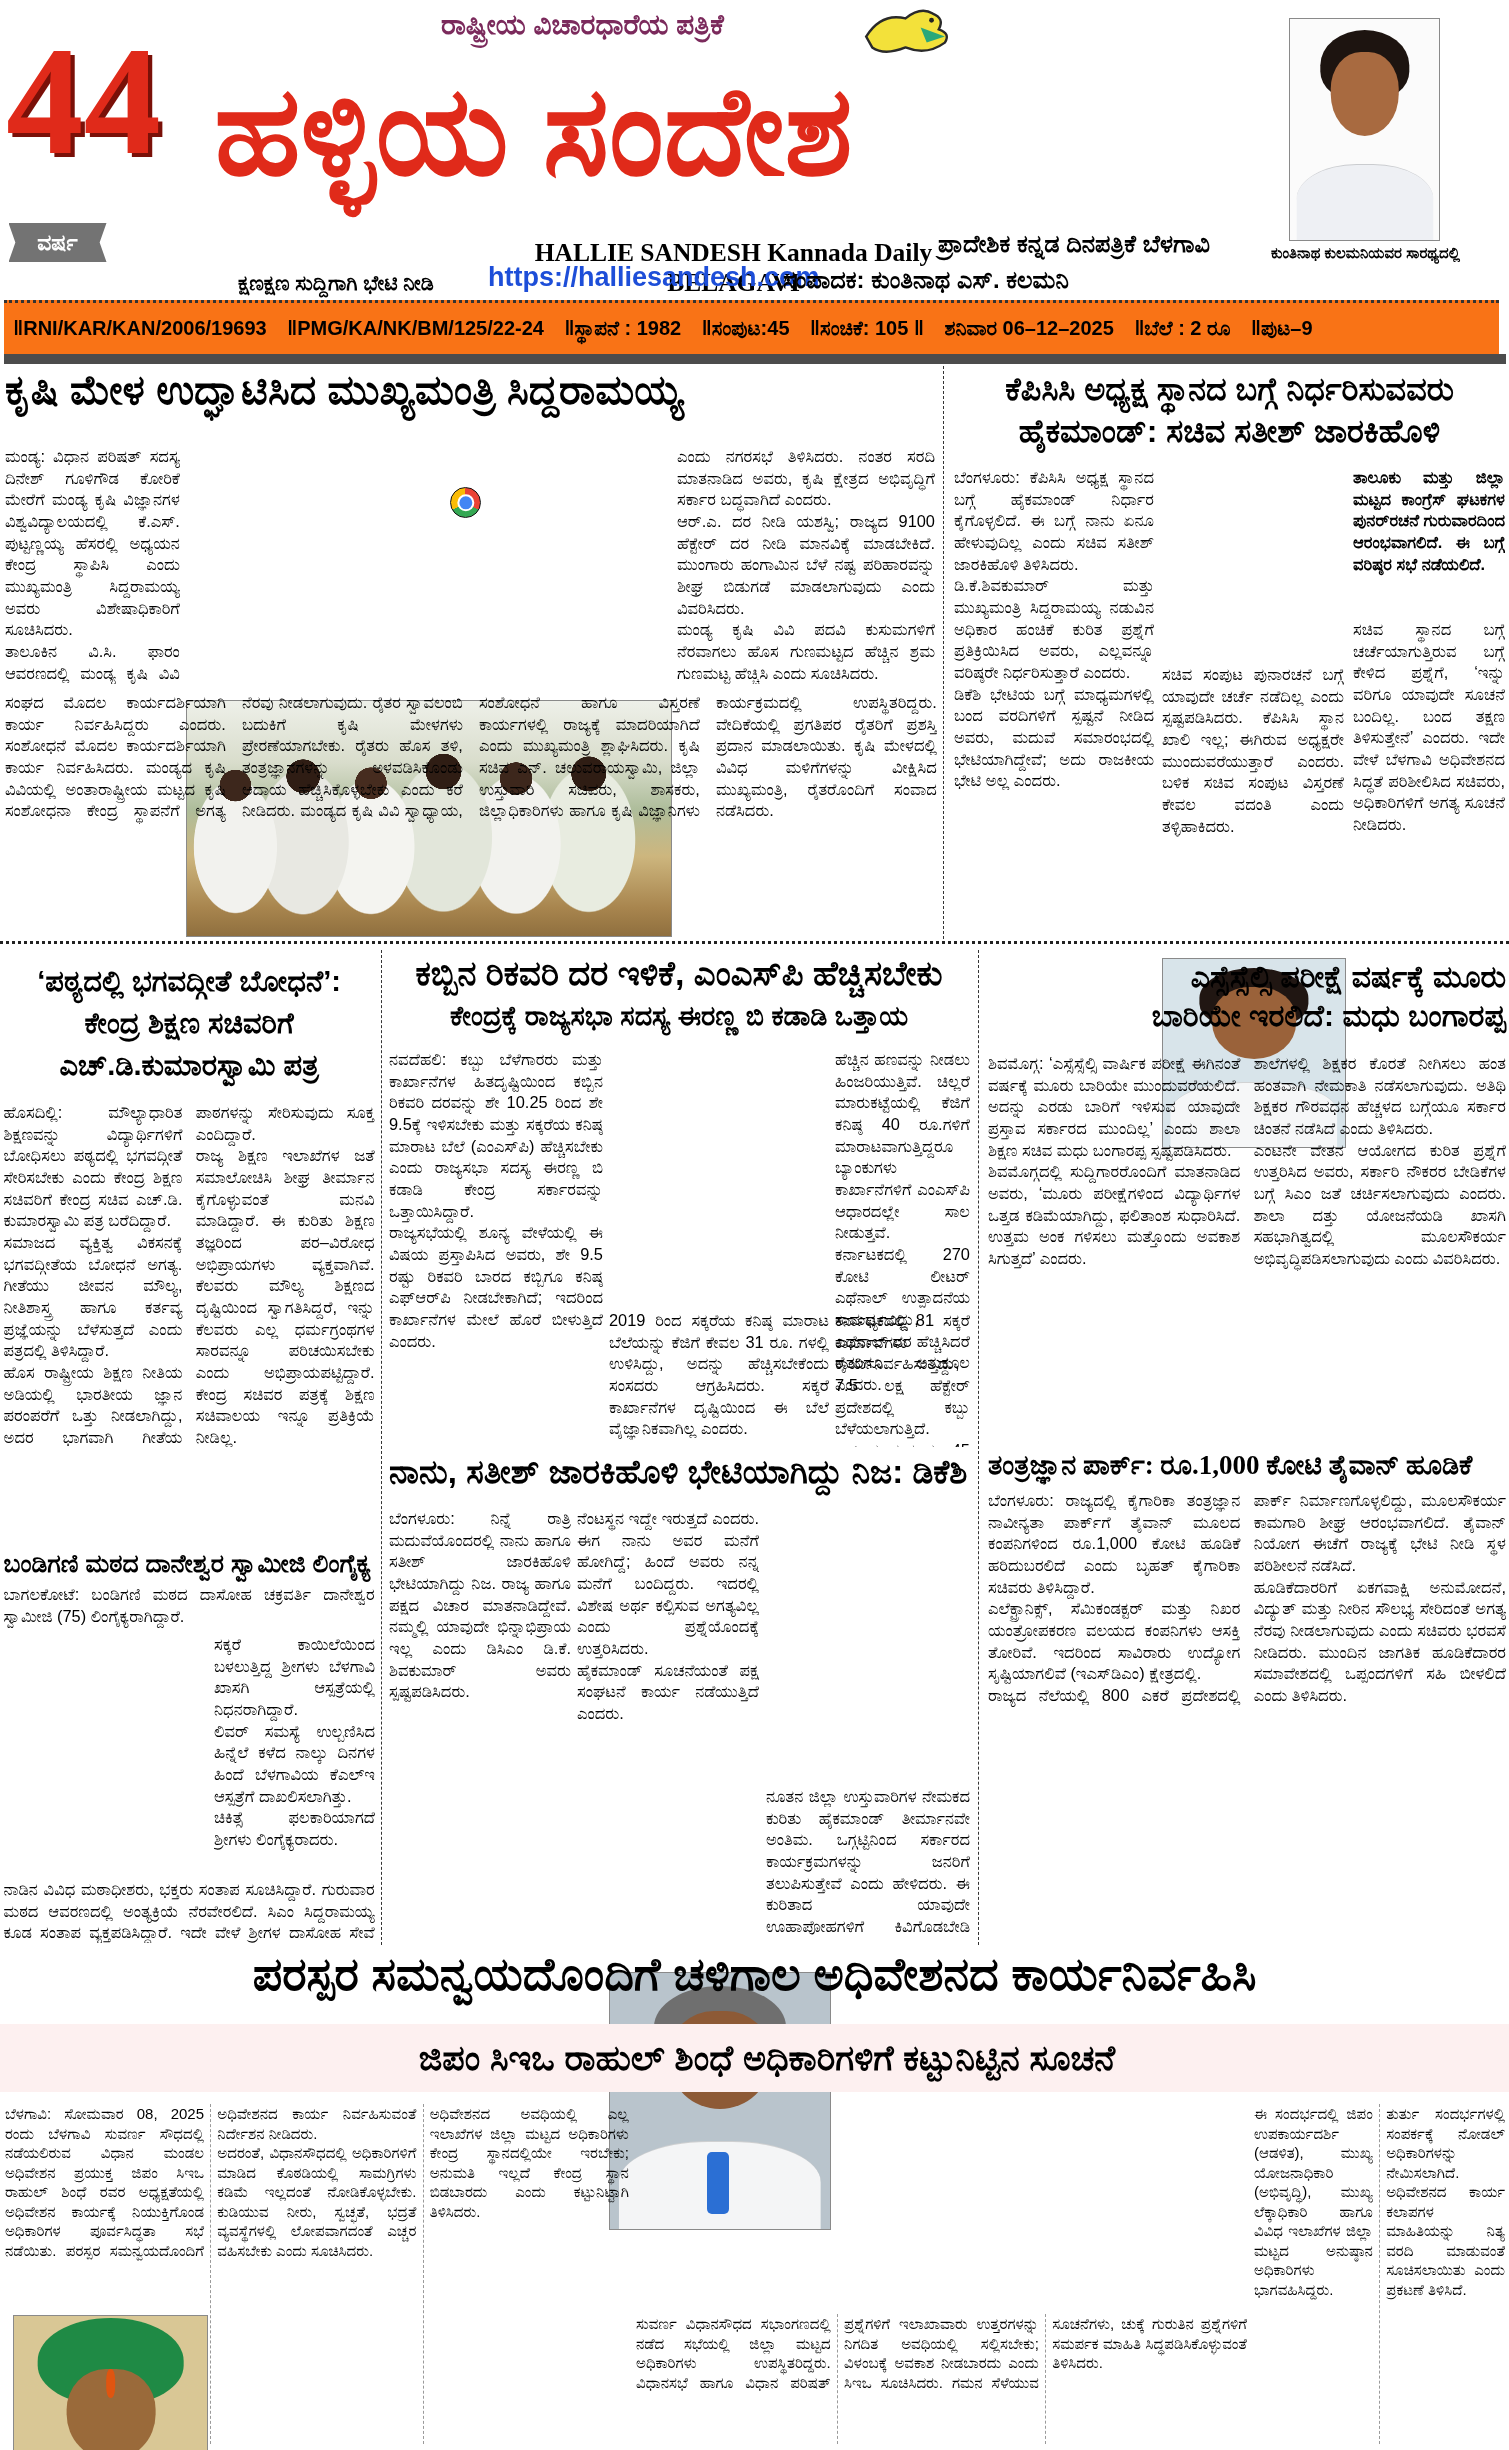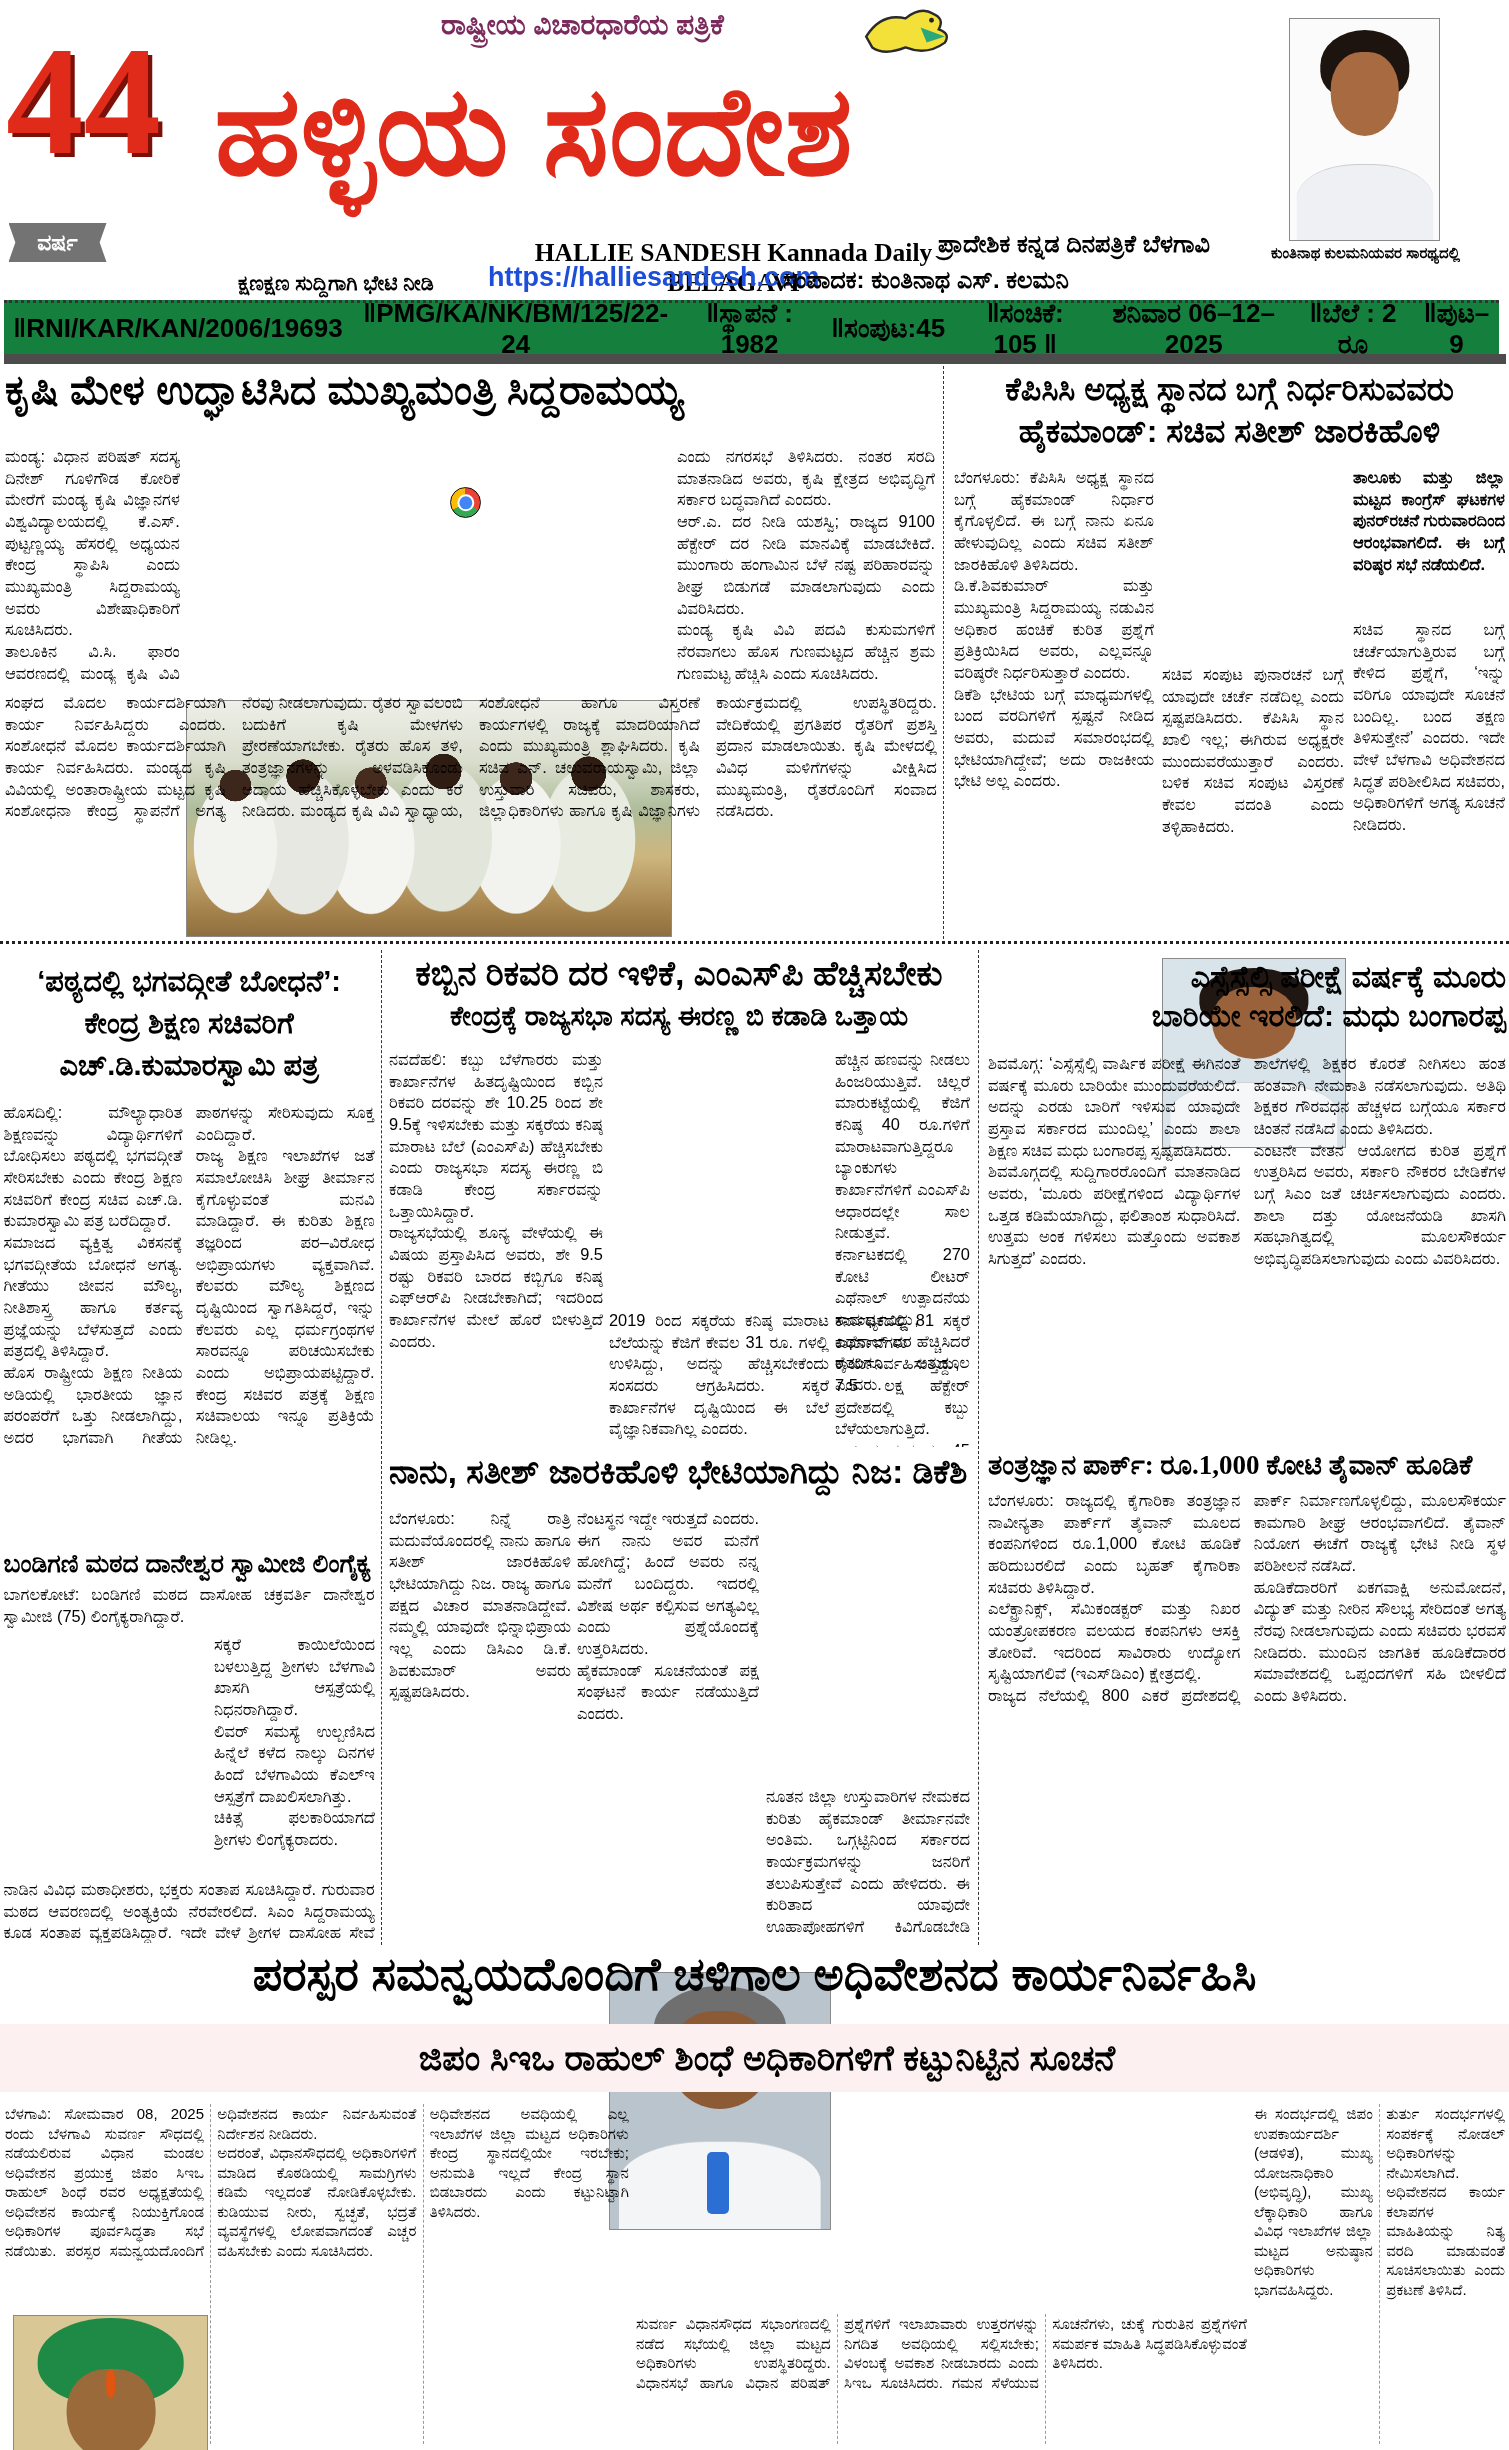--- a/index.html
+++ b/index.html
@@ -47,22 +47,22 @@
       radial-gradient(ellipse 49px 75px at 53% 58%, #e2e6da 98%, transparent 100%),
       radial-gradient(ellipse 45px 70px at 68% 61%, #f2f2ee 98%, transparent 100%),
       radial-gradient(ellipse 47px 73px at 83% 59%, #e8ece0 98%, transparent 100%);}
   
   .ribbon{background:#737373;clip-path:polygon(0 0,100% 0,93% 50%,100% 100%,0 100%,7% 50%);
           display:flex;align-items:center;justify-content:center;color:#fff;font-weight:700;}
   .chrome{border-radius:50%;background:conic-gradient(#ea4335 0 120deg,#34a853 120deg 240deg,#fbbc05 240deg 360deg);
           position:relative;border:1.8px solid #111;}
   .chrome::after{content:"";position:absolute;left:50%;top:50%;width:46%;height:46%;transform:translate(-50%,-50%);
           background:#4285f4;border:2.4px solid #fff;border-radius:50%;}
-  .infobar{background:#15803d;border-top:3px dotted #333;border-bottom:3px dotted #333;
-           display:flex;align-items:center;gap:20.6px;padding:0 9.7px;font-weight:700;font-size:26px;text-align:center;}
+  .infobar{background:#f97316;border-top:3px dotted #333;border-bottom:3px dotted #333;
+           display:flex;align-items:center;gap:20.6px;padding:0 9.7px;font-weight:700;font-size:20px;text-align:center;}
   .graybar{background:#4c4c4c;}
   .pinkband{background:#fdf0f0;display:flex;align-items:center;justify-content:center;}
 </style>
 </head>
 <body>
 
 <div class="page">
 
   <div class="abs bold center" style="left:364px;top:8.5px;width:437px;font-size:28px;color:#7b2a5c;">ರಾಷ್ಟ್ರೀಯ ವಿಚಾರಧಾರೆಯ ಪತ್ರಿಕೆ</div>
 

